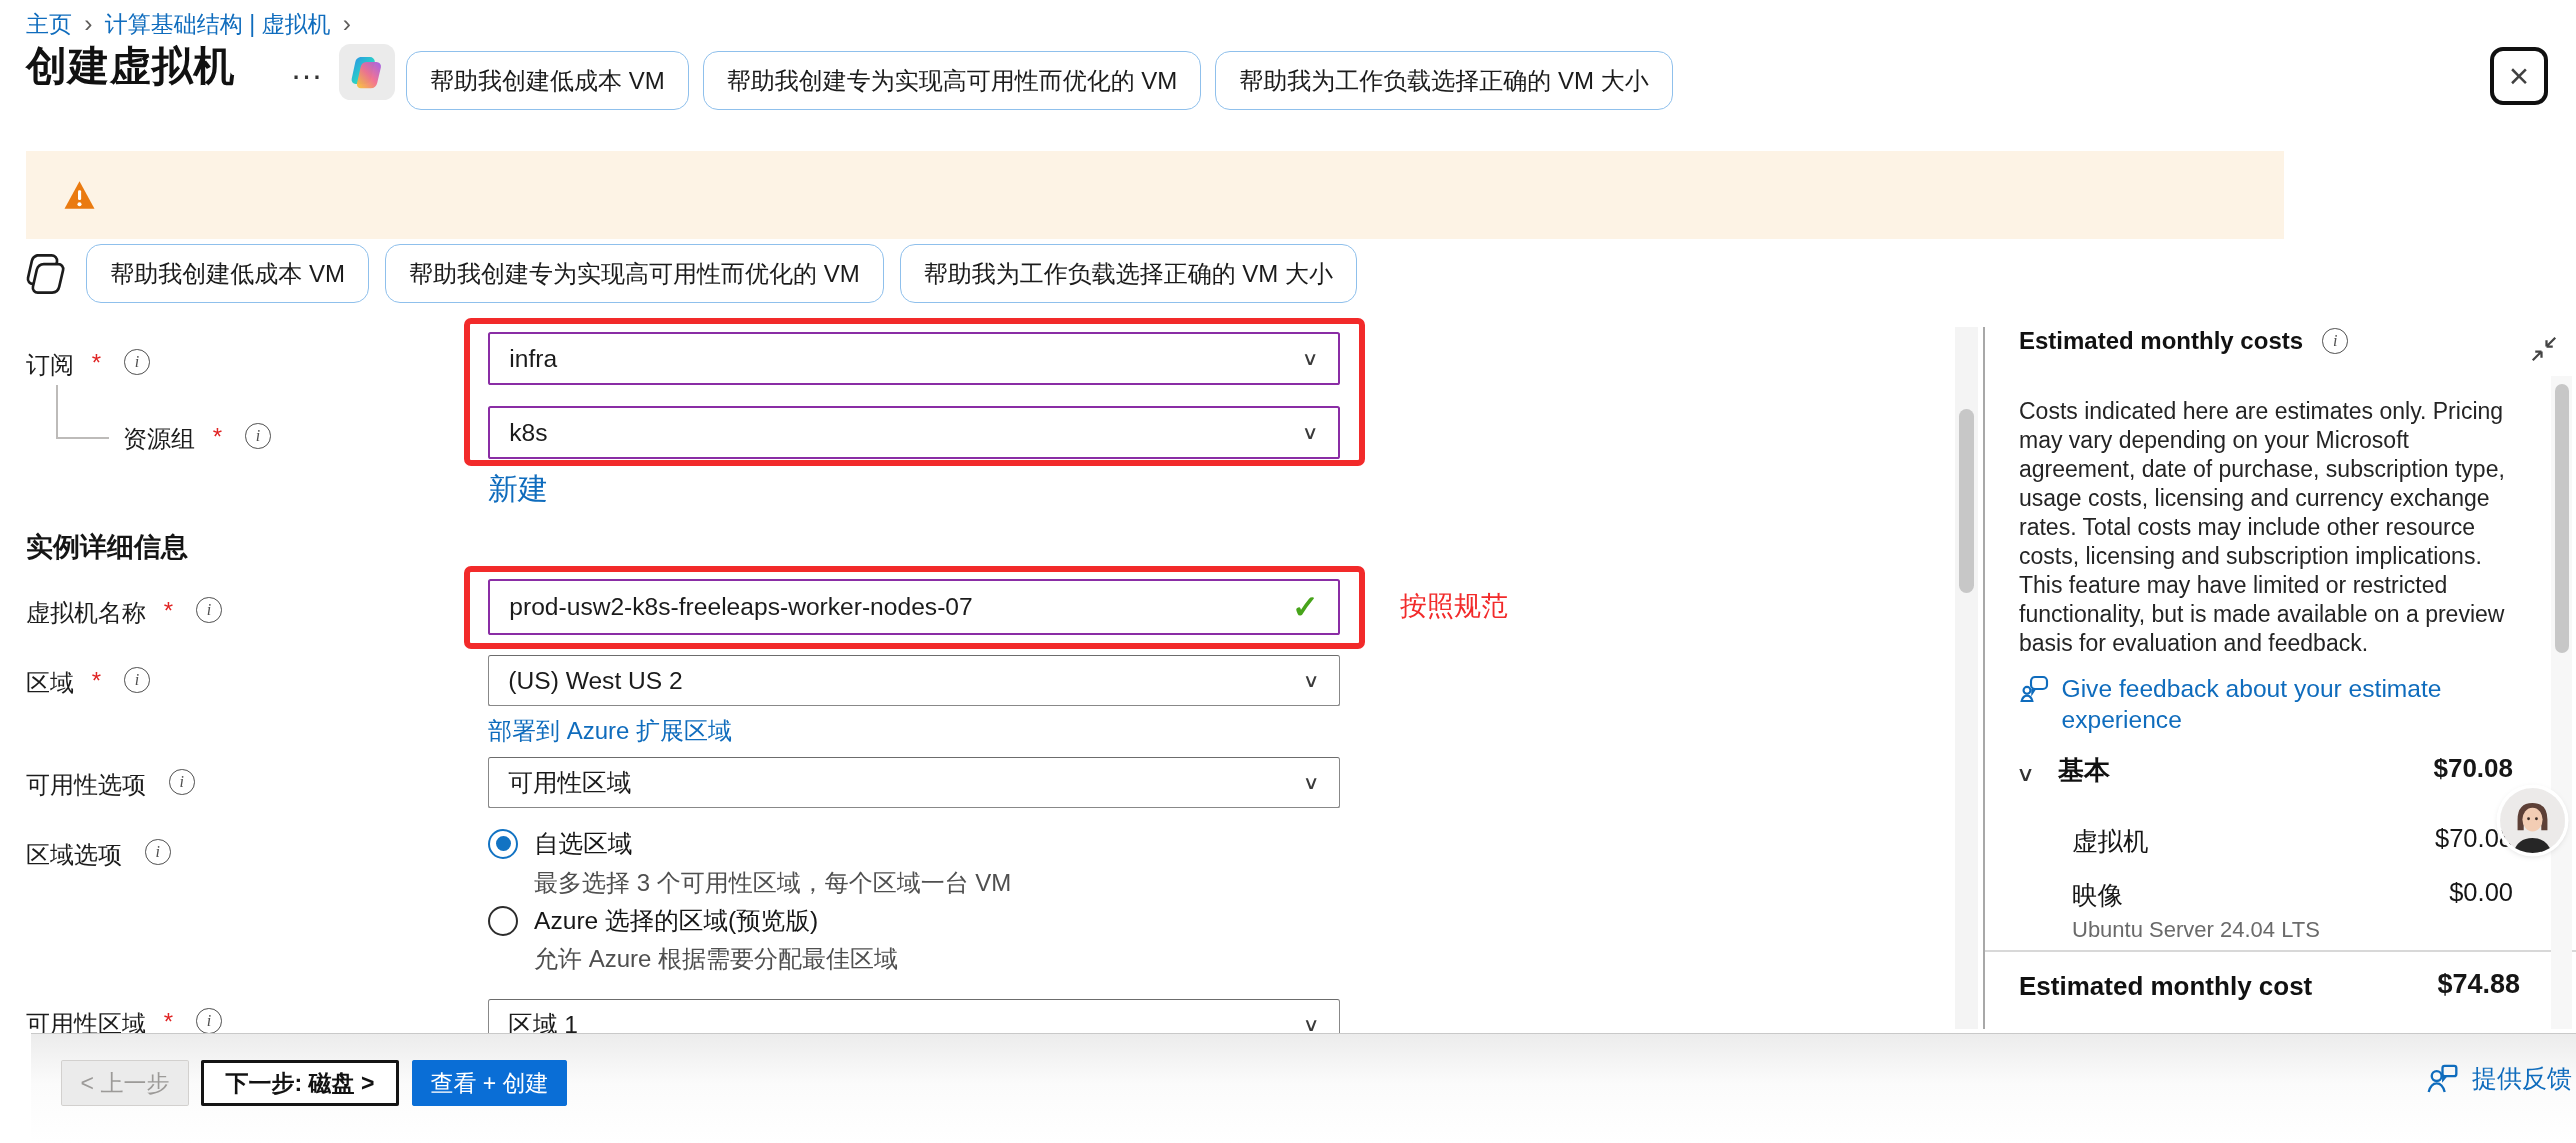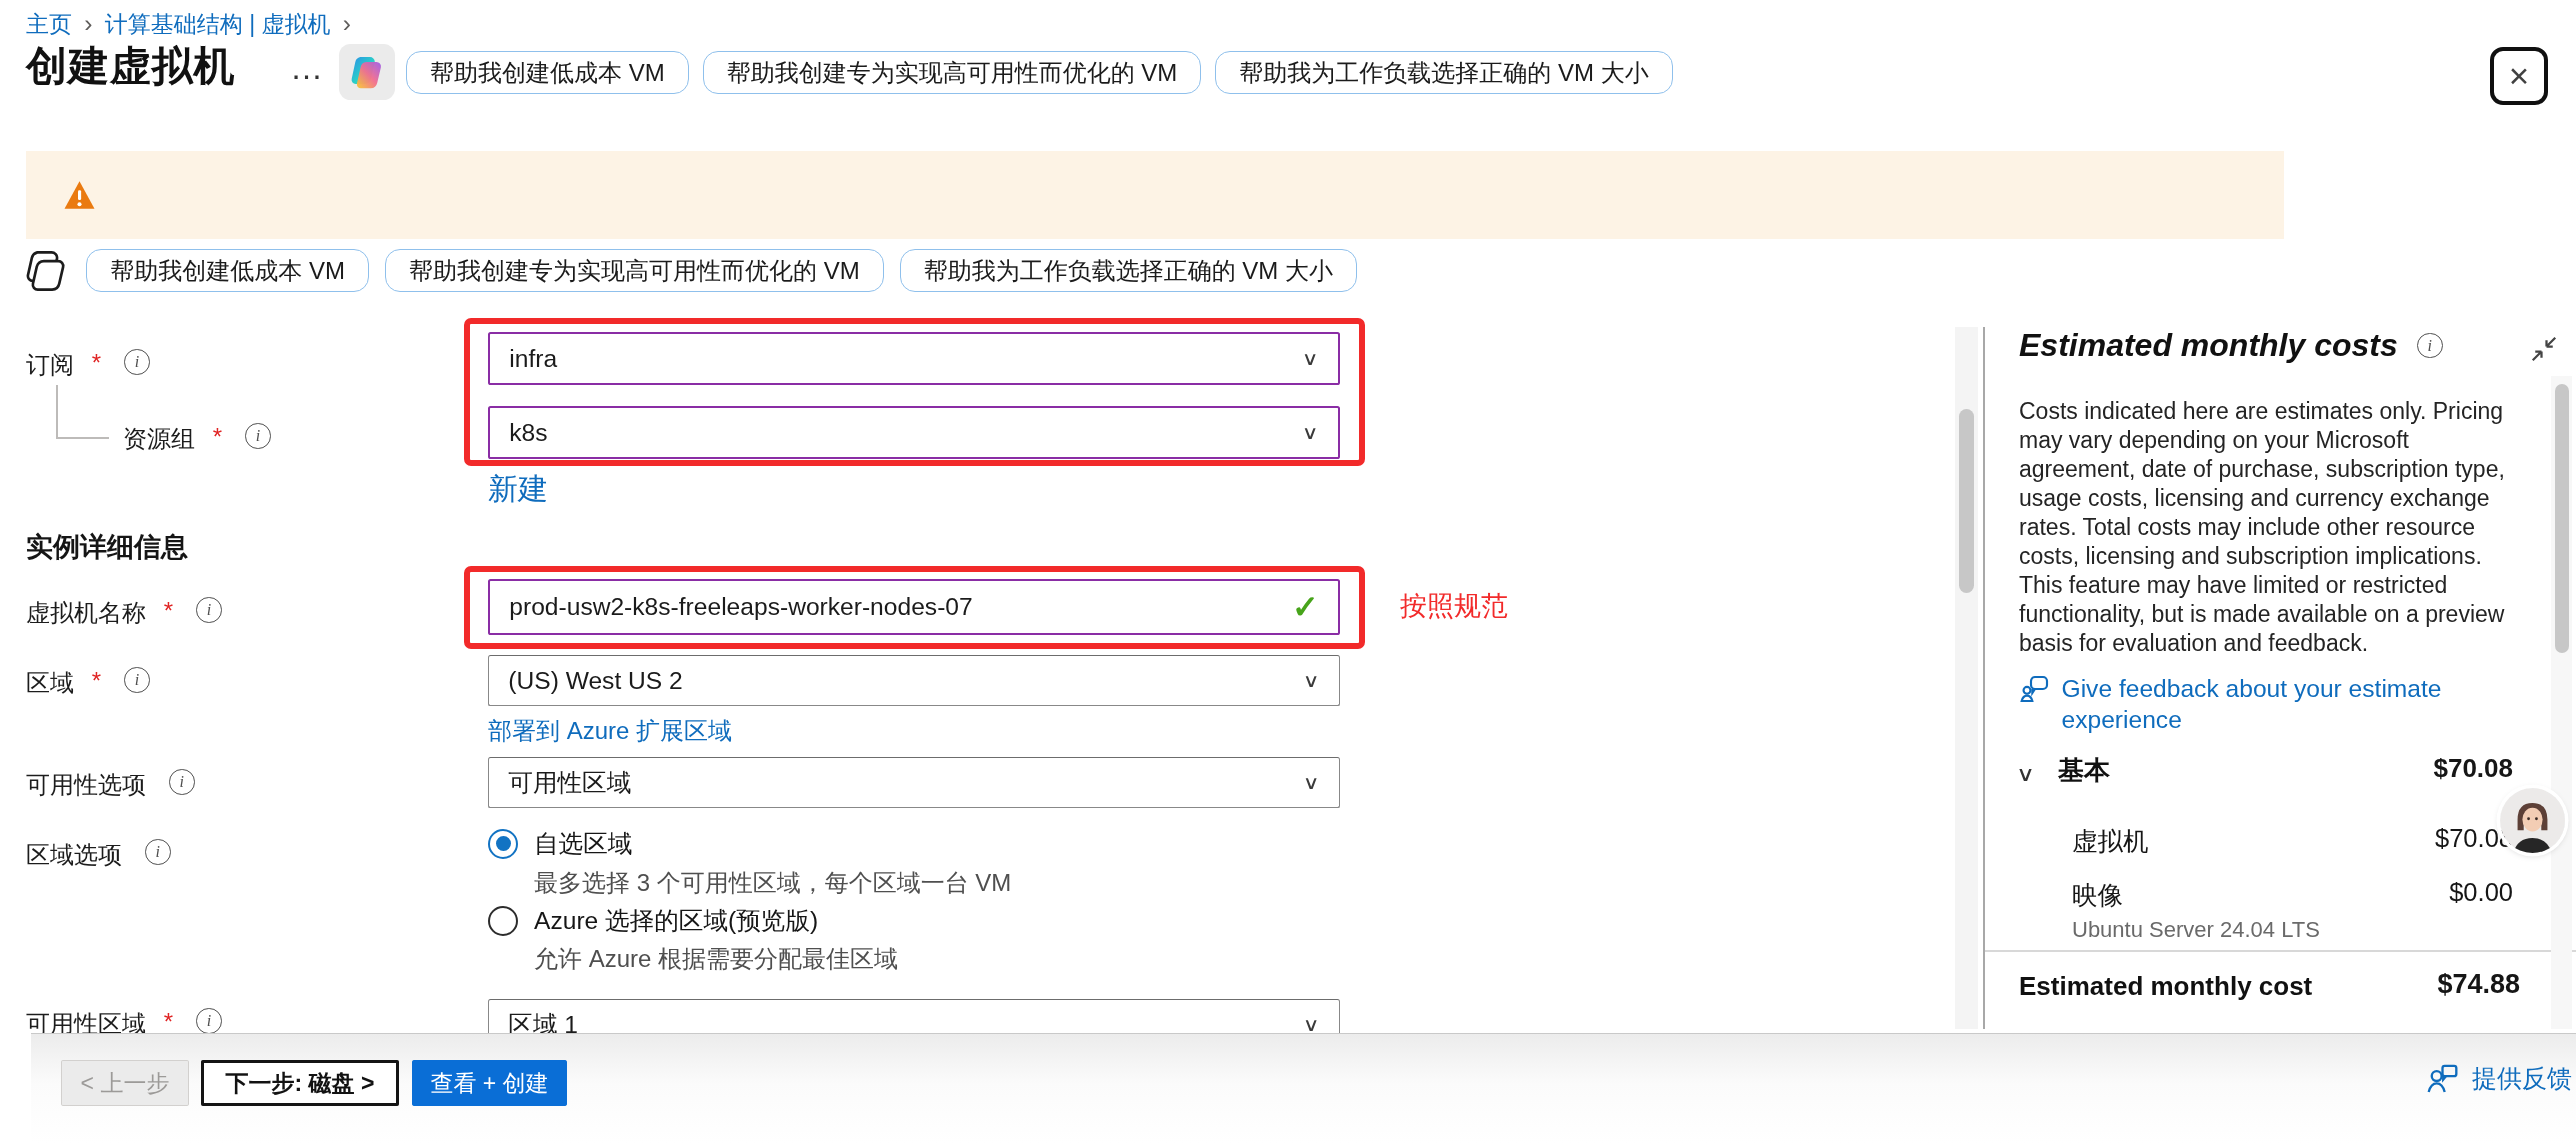--- a/index.html
+++ b/index.html
@@ -11,21 +11,21 @@
   
   .crumbs { left:26px; top:8.8px; font-size:23px; display:flex; align-items:center; gap:10.5px; }
   .crumb { color:#0f6cbd; cursor:pointer; }
   .crumb-sep { color:#5f5d5b; font-size:24.6px; padding:0 1.8px; }
 
   
   .page-title { left:26px; top:39px; font-size:41px; font-weight:700; color:#111; letter-spacing:0.9px; }
   .ellipsis { left:290px; top:49px; font-size:33px; color:#333; letter-spacing:1.8px; }
   .copilot-chip { left:339px; top:44px; width:56px; height:56px; background:#ebebeb; border-radius:11.4px; display:flex; align-items:center; justify-content:center; }
   .hdr-btns { left:406px; top:51px; display:flex; gap:14px; }
-  .ai-btn { height:43px; background:#fff; border:1.8px solid #8fc0ec; border-radius:15px; font-size:24px; color:#1b1b1b; padding:0 23px; display:flex; align-items:center; white-space:nowrap; cursor:pointer; }
+  .ai-btn { height:59px; background:#fff; border:1.8px solid #8fc0ec; border-radius:15px; font-size:24px; color:#1b1b1b; padding:0 23px; display:flex; align-items:center; white-space:nowrap; cursor:pointer; }
   .close-btn { left:2490px; top:47px; width:58px; height:58px; border:4.4px solid #101010; border-radius:13px; background:#fff; display:flex; align-items:center; justify-content:center; font-size:35px; color:#414141; cursor:pointer; }
 
   
   .banner { left:26px; top:151px; width:2258px; height:88px; background:#fdf3e5; display:flex; align-items:center; padding-left:37px; gap:21px; }
   .banner-text { font-size:24px; color:#1d1d1d; }
 
   
   .sugg-row { left:19.3px; top:244px; display:flex; align-items:center; gap:16px; }
   .sugg-icon { width:51px; height:53px; display:flex; align-items:center; justify-content:center; }
 
@@ -50,21 +50,21 @@
   .radio-lbl { font-size:24.6px; color:#161616; }
   .radio-desc { left:534px; font-size:24px; color:#4f4f4f; }
 
   
   .red-box { border:6.1px solid #f22a2a; border-radius:7px; z-index:40; pointer-events:none; }
   .red-note { color:#f22a2a; font-size:27px; font-weight:400; }
 
   
   .v-divider { left:1983px; top:327px; width:1.8px; height:702px; background:#a8a8a8; }
   .cost-title-row { left:2019px; top:327px; display:flex; align-items:center; gap:12.3px; }
-  .cost-title { font-size:32px; font-weight:700; color:#111;font-style:italic; }
+  .cost-title { font-size:24px; font-weight:700; color:#111; }
   .collapse-ic { left:2529px; top:334px; }
   .cost-desc { left:2019px; top:397px; width:500px; font-size:23px; line-height:29px; color:#242424; }
   .fb-link { left:2019px; top:673px; display:flex; gap:10.5px; align-items:flex-start; }
   .fb-text { font-size:24.6px; line-height:31px; color:#0f6cbd; width:457px; cursor:pointer; }
   .cost-row-val { text-align:right; font-size:25.5px; color:#161616; }
   .hr { background:#d8d8d8; height:1.8px; }
   .total-lbl { font-size:26px; font-weight:700; color:#111; }
 
   
   .sb-track { background:#f4f4f4; }

